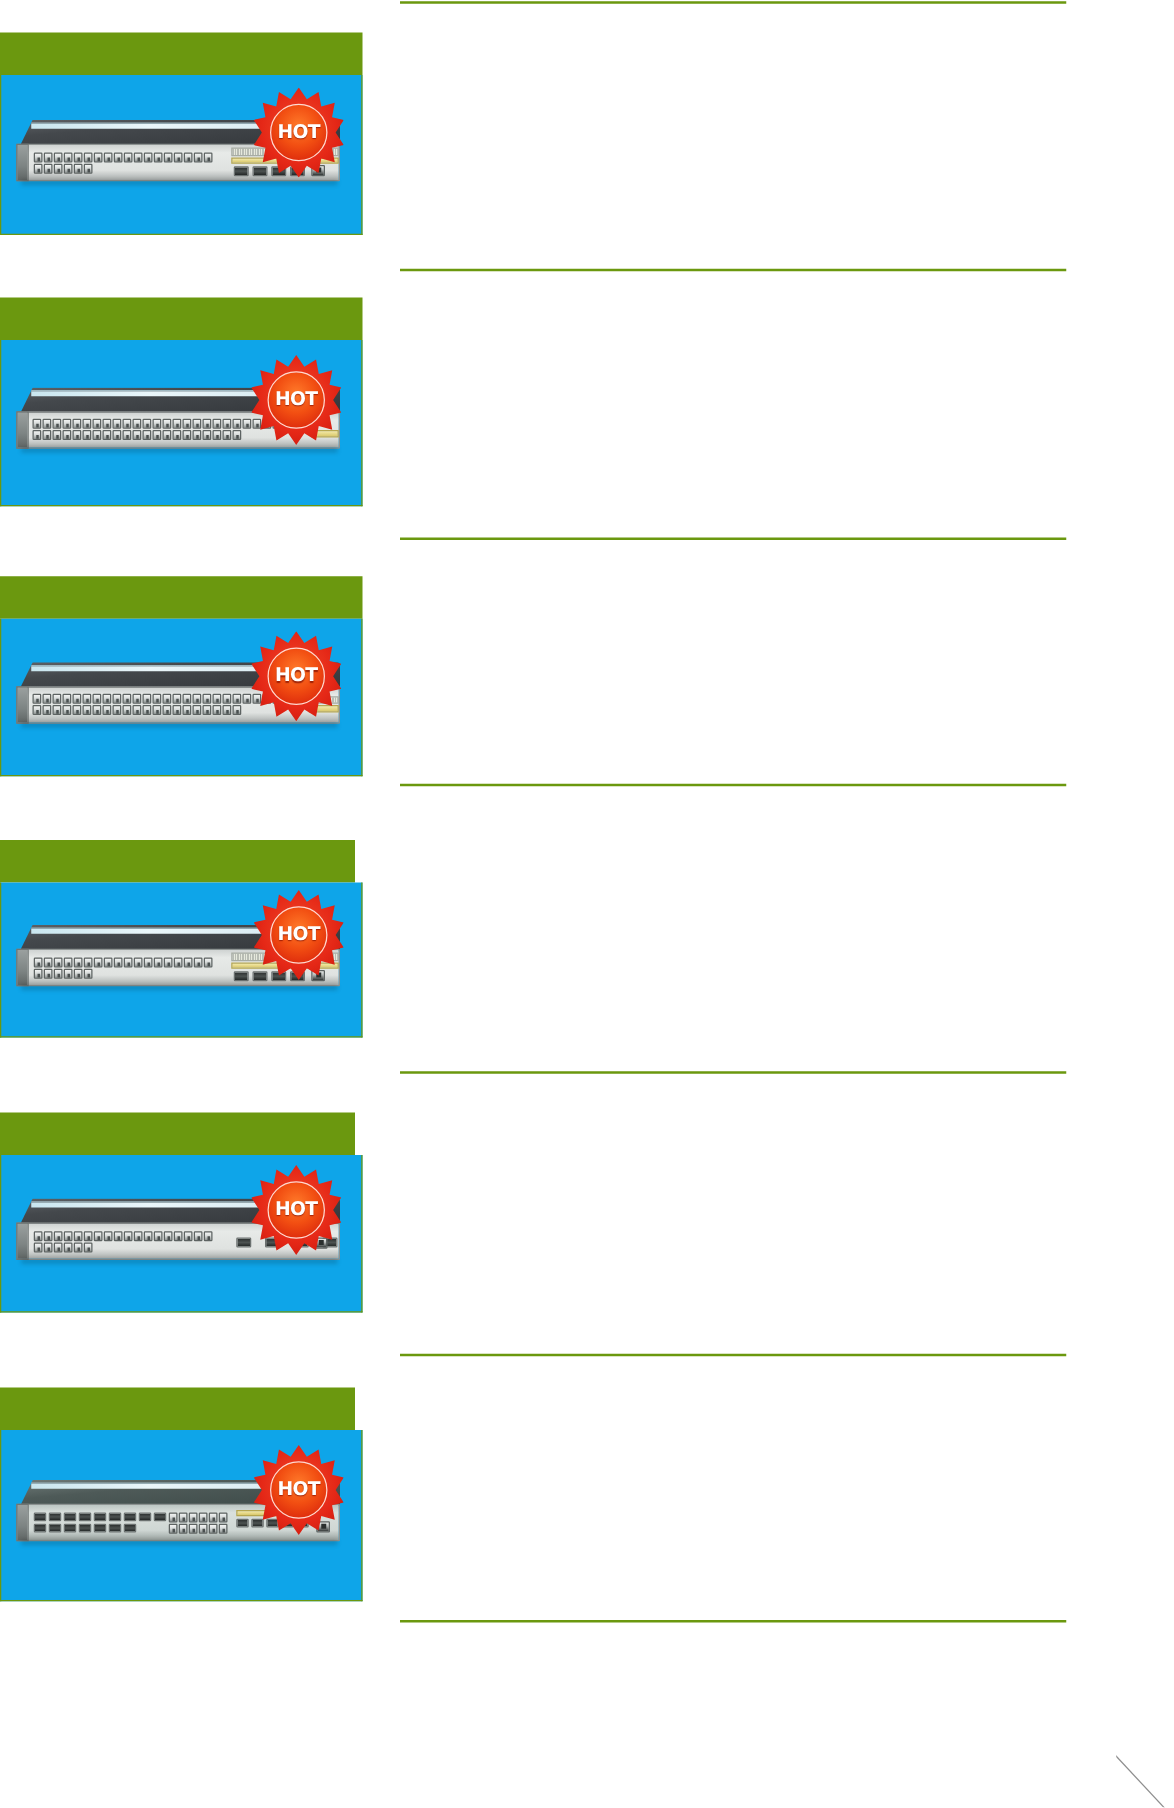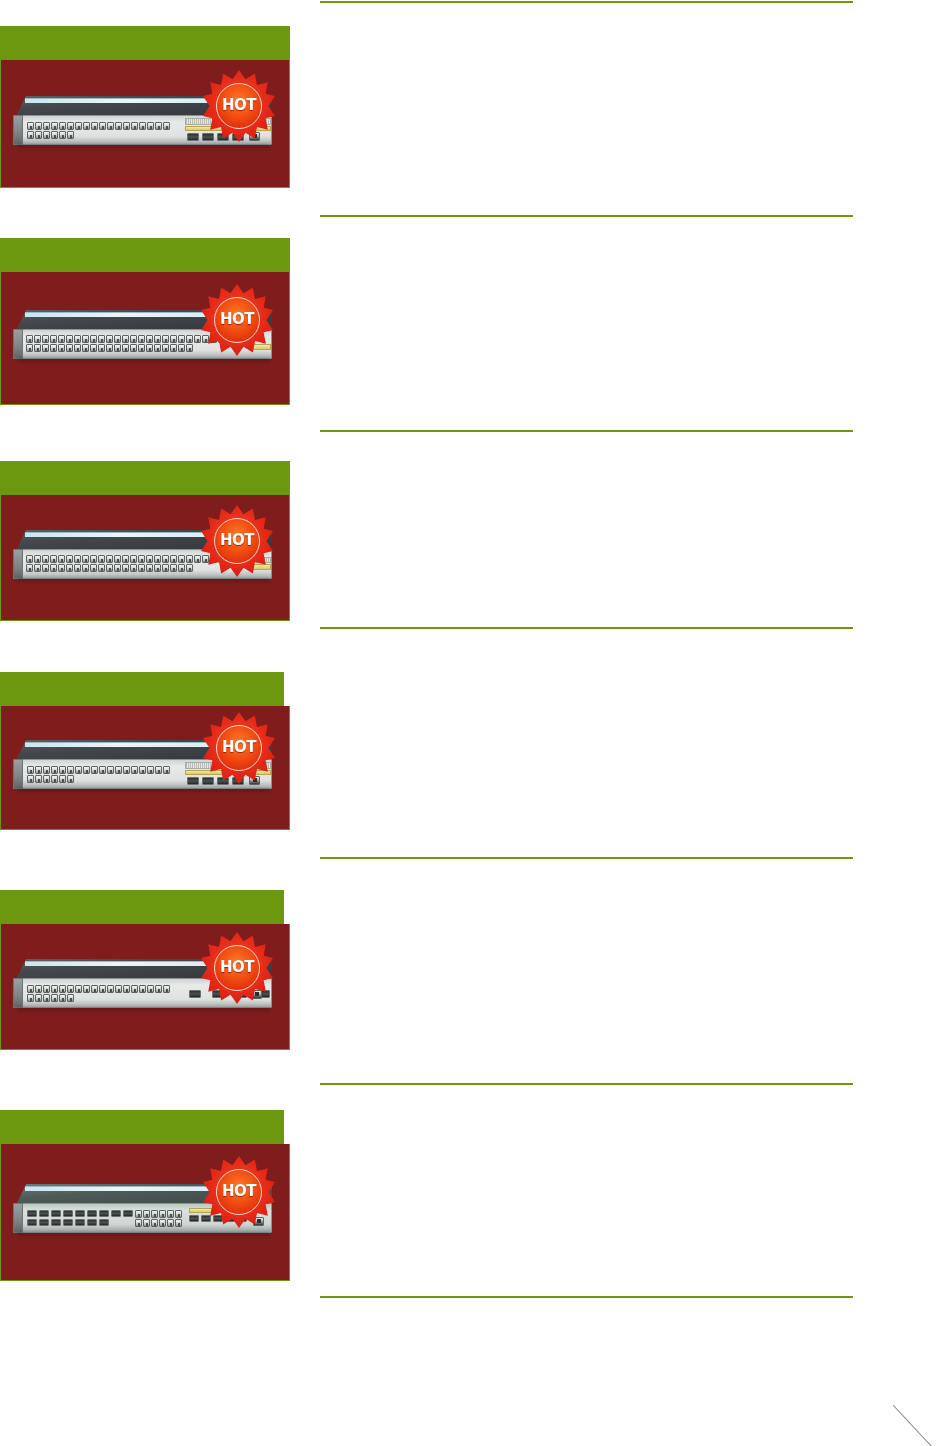--- a/index.html
+++ b/index.html
@@ -40,21 +40,21 @@
 
   .card-header {
     height: 34px;
     background: #6b980f;
     width: 290px;
   }
   .card-header.narrow { width: 284px; }
 
   .card-image-area {
     position: relative;
-    background: #7f1d1d;
+    background: #0ea5e9;
     border: 1px solid #6b980f;
     border-top: none;
     box-sizing: border-box;
     overflow: hidden;
   }
 
   
   .switch {
     position: absolute;
     left: 12px;

